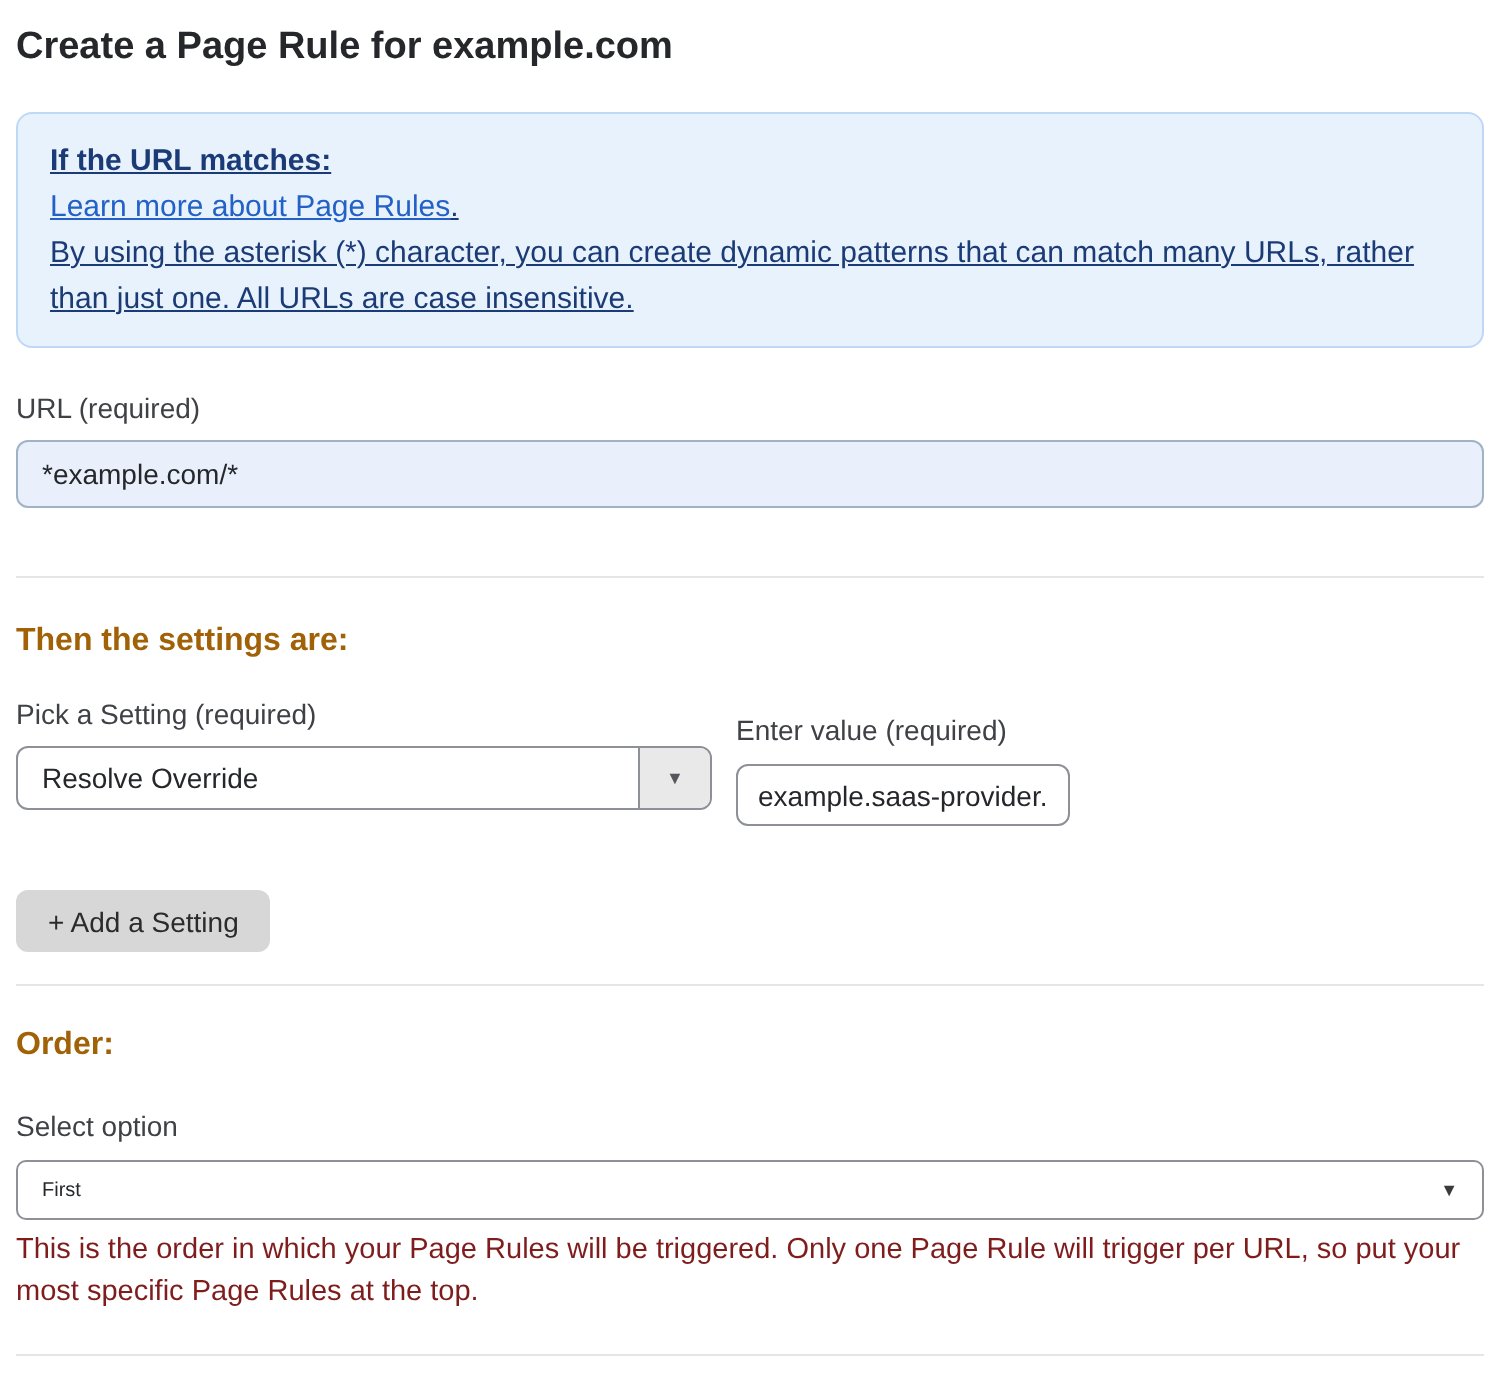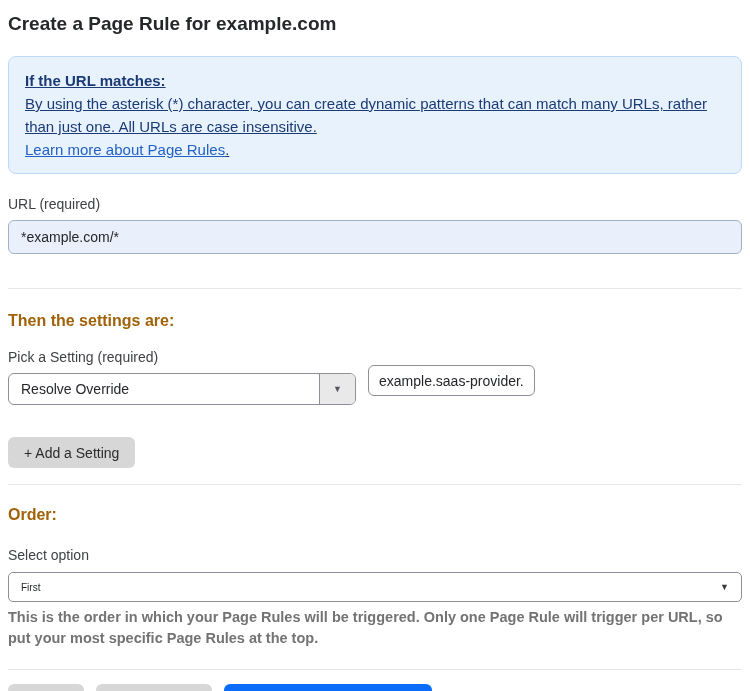--- a/index.html
+++ b/index.html
@@ -165,22 +165,21 @@
     padding: 0 12px;
     cursor: pointer;
   }
   .order-select .select-text { font-size: 10px; color: #25272b; }
   .order-select .arrow { font-size: 9px; color: #3a3a3a; }
 
   .help-text {
     margin-top: 5px;
     font-size: 14.5px;
     line-height: 21px;
-    color: #737373;
-    font-weight: bold;
+    color: #7f1d1d;
   }
 
   
   .footer-actions {
     padding: 14px 0;
     display: flex;
     align-items: center;
   }
   .btn {
     height: 31px;
@@ -203,42 +202,43 @@
 </style>
 </head>
 <body>
 
 
 
 <h1 class="page-title">Create a Page Rule for example.com</h1>
 
 <div class="info-box">
   <div class="info-heading">If the URL matches:</div>
+  <div><a class="info-link">Learn more about Page Rules</a><span>.</span></div>
   <div>By using the asterisk (*) character, you can create dynamic patterns that can match many URLs, rather than just one. All URLs are case insensitive.</div>
-  <div><a class="info-link">Learn more about Page Rules</a><span>.</span></div>
 </div>
 
 <label class="field-label url-label">URL (required)</label>
 <input class="url-input" type="text" value="*example.com/*" style="">
 
 <hr class="divider divider-1">
 
 <h2 class="section-heading settings-heading">Then the settings are:</h2>
 
 <div class="settings-row">
   <div class="setting-col">
     <label class="field-label">Pick a Setting (required)</label>
     <div class="setting-select">
       <span class="select-text">Resolve Override</span>
       <span class="select-arrow-box">
         <span class="arrow">▼</span>
       </span>
     </div>
   </div>
   <div class="value-col">
+    <label class="field-label">Enter value (required)</label>
     <input class="value-input" type="text" value="example.saas-provider.c" style="">
   </div>
 </div>
 
 <button class="add-setting-btn">+ Add a Setting</button>
 
 <hr class="divider divider-2">
 
 <h2 class="section-heading order-heading">Order:</h2>
 

